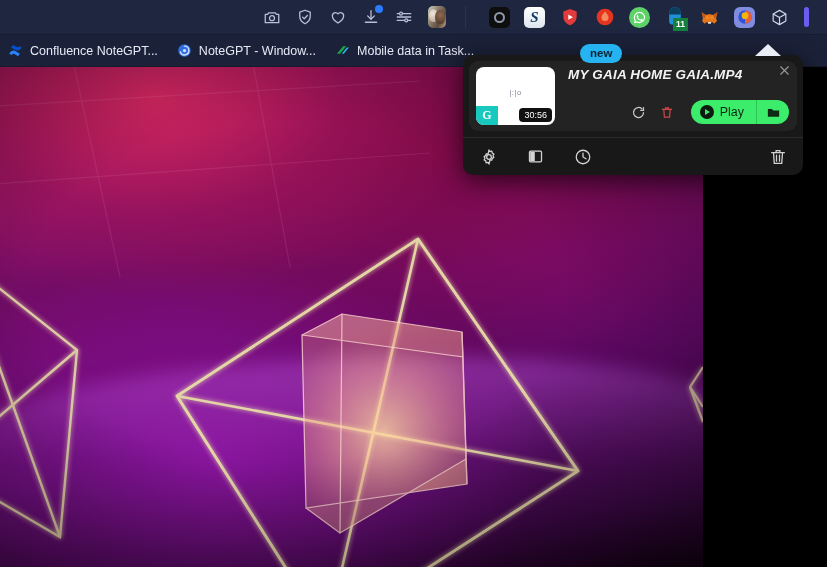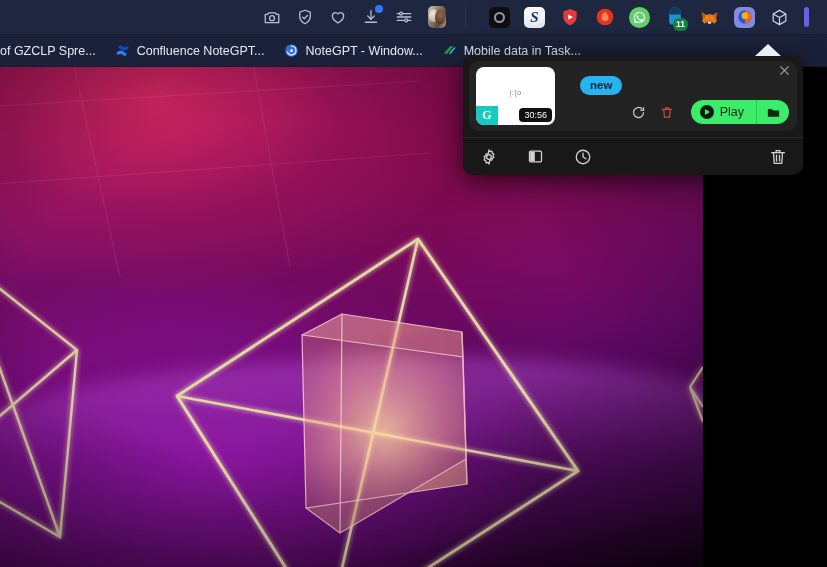--- a/index.html
+++ b/index.html
@@ -61,21 +61,21 @@
   .ext-shield { background: transparent; }
   .ext-drop { background: transparent; }
   .ext-wa { background:#5cd267; border-radius:50%; }
   .ext-blue { background: transparent; }
   .ext-fox { background: transparent; }
   .ext-circle { background: #7f8ce0; border-radius:6px; }
   .ext-cube { background: transparent; color:#cfd6e8; }
   .ext-bar { width:5px; height:20px; border-radius:3px; background:#6d5cf0; }
   .badge-11 {
     position:absolute; right:-3px; bottom:-3px; background:#15803d; color:#fff;
-    font-size:8.5px; line-height:1; padding:2px 3px; border-radius:6px; font-weight:bold;
+    font-size:8.5px; line-height:1; padding:2px 3px; border-radius:0; font-weight:bold;
   }
 
   #bookmarks-bar {
     position: absolute; left:0; top:35px; width:827px; height:32px;
     background:#1b2138;
     display:flex; align-items:center; gap:3px; padding-left:0px;
     border-bottom: 1px solid #151a2d;
     overflow:hidden;
   }
   .bm {
@@ -194,21 +194,20 @@
     display:flex; align-items:center; padding:0 16px;
     gap:28px;
   }
   .tbar-ico { width:19px; height:19px; color:#d3d3d3; display:flex; align-items:center; justify-content:center; }
   #tbar-trash { margin-left:auto; }
   #new-badge {
     position:absolute; left:117px; top:-11px;
     background:#26b3f2; color:#0a2330; font-weight:bold; font-size:11.5px;
     padding:3px 10px 4px; border-radius:11px;
     z-index:50;
-    margin-top:32px;
   }
 </style>
 </head>
 <body>
 
 <div id="screen">
 
   <div id="page">
     <div id="video-stage">
 
@@ -392,23 +391,20 @@
           </svg>
         </div>
 
         <div class="ext-bar"></div>
       </div>
     </div>
   </div>
 
   <div id="bookmarks-bar">
 
-    <div class="bm" style="padding-left:0;">
-      <span>of GZCLP Spre...</span>
-    </div>
 
     <div class="bm">
       <span class="bm-ico">
         <svg width="15" height="15" viewBox="0 0 24 24">
           <path d="M2 17c3-5 7-6 11-3.6l6 3.6-3 4-5-3c-2-1.2-3.8-.8-5 1z" fill="#2684ff"></path>
           <path d="M22 7c-3 5-7 6-11 3.6L5 7l3-4 5 3c2 1.2 3.8.8 5-1z" fill="#0052cc"></path>
         </svg>
       </span>
       <span>Confluence NoteGPT...</span>
     </div>
@@ -440,20 +436,21 @@
     <div id="popup-arrow"></div>
 
     <div id="dl-item">
 
       <div id="thumb">
         <div id="thumb-text">|:|o</div>
         <div id="thumb-badge">G</div>
         <div id="thumb-dur">30:56</div>
       </div>
 
+      <div id="dl-title">MY GAIA HOME GAIA.MP4</div>
 
       <div id="dl-actions">
 
         <div class="act-ico" style="color:#c9c9c9;">
           <svg width="15" height="15" viewBox="0 0 24 24" fill="none" stroke="currentColor" stroke-width="2" stroke-linecap="round">
             <path d="M20 12a8 8 0 1 1-2.6-5.9"></path>
             <path d="M20 4v4.5h-4.5"></path>
           </svg>
         </div>
 

